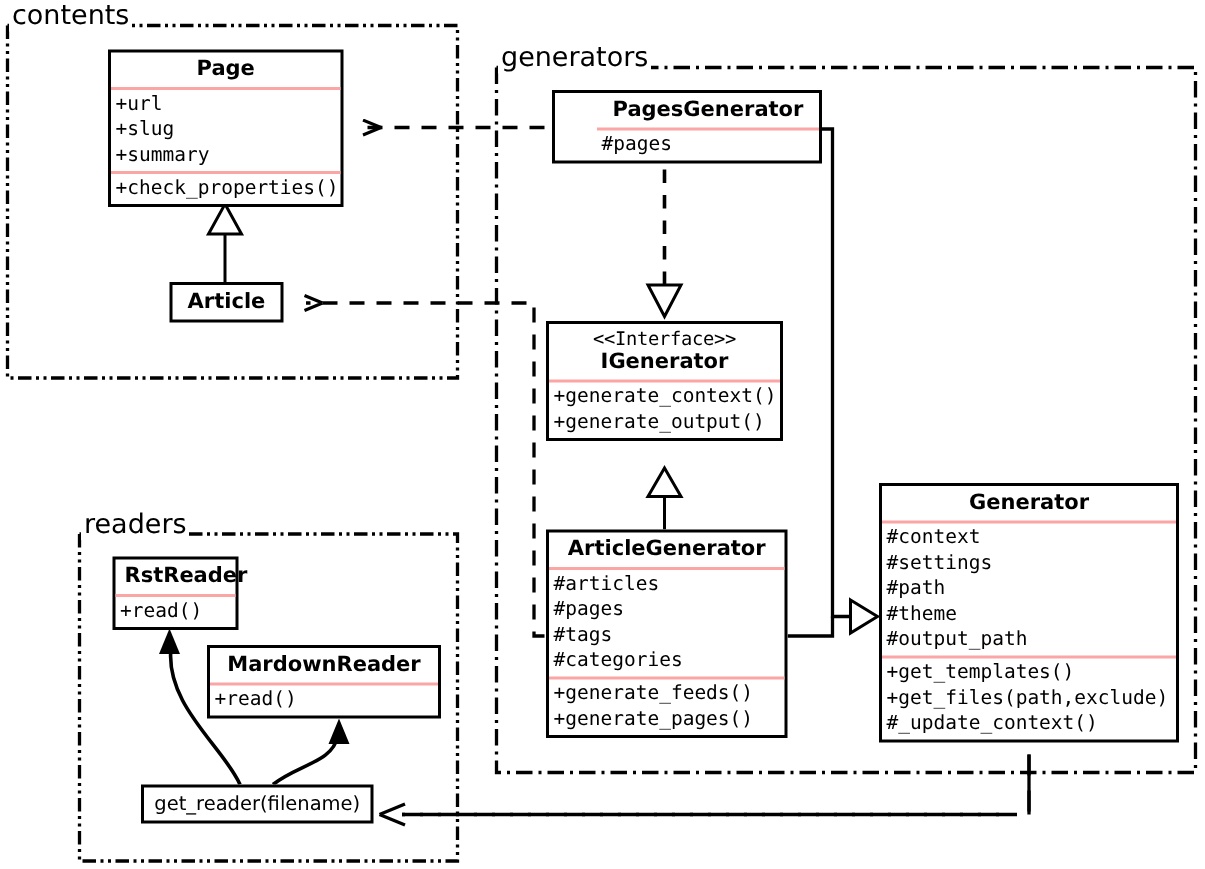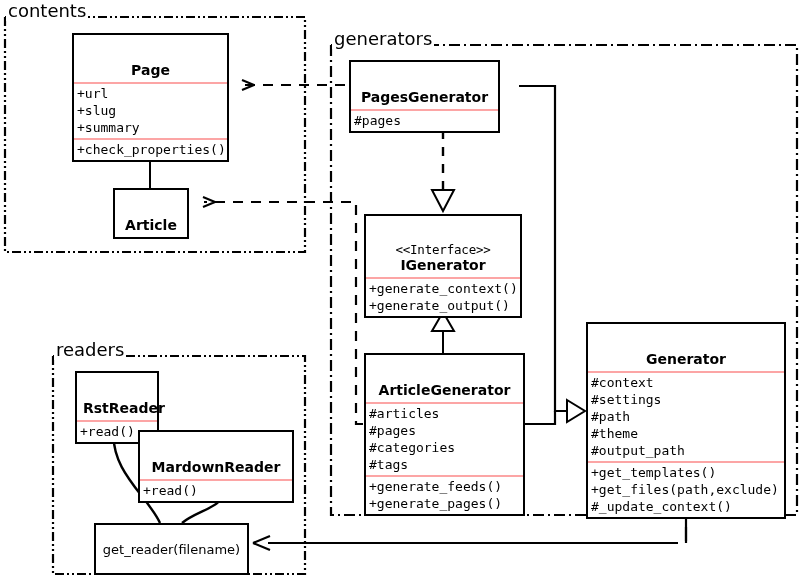--- a/index.html
+++ b/index.html
@@ -32,21 +32,20 @@
     background: #ffffff;
   }
   .uml-name {
     text-align: center;
     font-weight: bold;
     font-size: 14px;
     font-family: "DejaVu Sans", sans-serif;
     padding: 3px 6px 4px 6px;
     line-height: 1.15;
     color: #000;
-    margin-top: 24px;
   }
   .uml-stereotype {
     display: block;
     font-weight: normal;
     font-size: 12.5px;
     font-family: "DejaVu Sans Mono", monospace;
     letter-spacing: -0.2px;
   }
   .uml-compartment {
     border-top: 2px solid #fca5a5;
@@ -174,21 +173,21 @@
     </div>
     <div class="uml-compartment">
       <div class="uml-member">+check_properties()</div>
     </div>
   </div>
 
   <div class="uml-class" style="left:113px; top:188px; width:76px;">
     <div class="uml-name">Article</div>
   </div>
 
-  <div class="uml-class" style="left:349px; top:60px; width:151px;">
+  <div class="uml-class" style="left:368px; top:60px; width:180px;padding-left:28px;">
     <div class="uml-name">PagesGenerator</div>
     <div class="uml-compartment">
       <div class="uml-member">#pages</div>
     </div>
   </div>
 
   <div class="uml-class" style="left:364px; top:214px; width:158px;">
     <div class="uml-name">
       <span class="uml-stereotype">&lt;&lt;Interface&gt;&gt;</span>
       <span>IGenerator</span>
@@ -197,22 +196,22 @@
       <div class="uml-member">+generate_context()</div>
       <div class="uml-member">+generate_output()</div>
     </div>
   </div>
 
   <div class="uml-class" style="left:364px; top:353px; width:161px;">
     <div class="uml-name">ArticleGenerator</div>
     <div class="uml-compartment">
       <div class="uml-member">#articles</div>
       <div class="uml-member">#pages</div>
+      <div class="uml-member">#tags</div>
       <div class="uml-member">#categories</div>
-      <div class="uml-member">#tags</div>
     </div>
     <div class="uml-compartment">
       <div class="uml-member">+generate_feeds()</div>
       <div class="uml-member">+generate_pages()</div>
     </div>
   </div>
 
   <div class="uml-class" style="left:586px; top:322px; width:200px;">
     <div class="uml-name">Generator</div>
     <div class="uml-compartment">
@@ -236,17 +235,17 @@
     </div>
   </div>
 
   <div class="uml-class" style="left:138px; top:430px; width:156px;">
     <div class="uml-name">MardownReader</div>
     <div class="uml-compartment">
       <div class="uml-member">+read()</div>
     </div>
   </div>
 
-  <div class="plain-box" style="left:94px; top:523px; width:155px; height:52px;">
+  <div class="plain-box" style="left:94px; top:523px; width:155px; height:26px;">
     <span>get_reader(filename)</span>
   </div>
 
 </div>
 
 </body></html>

